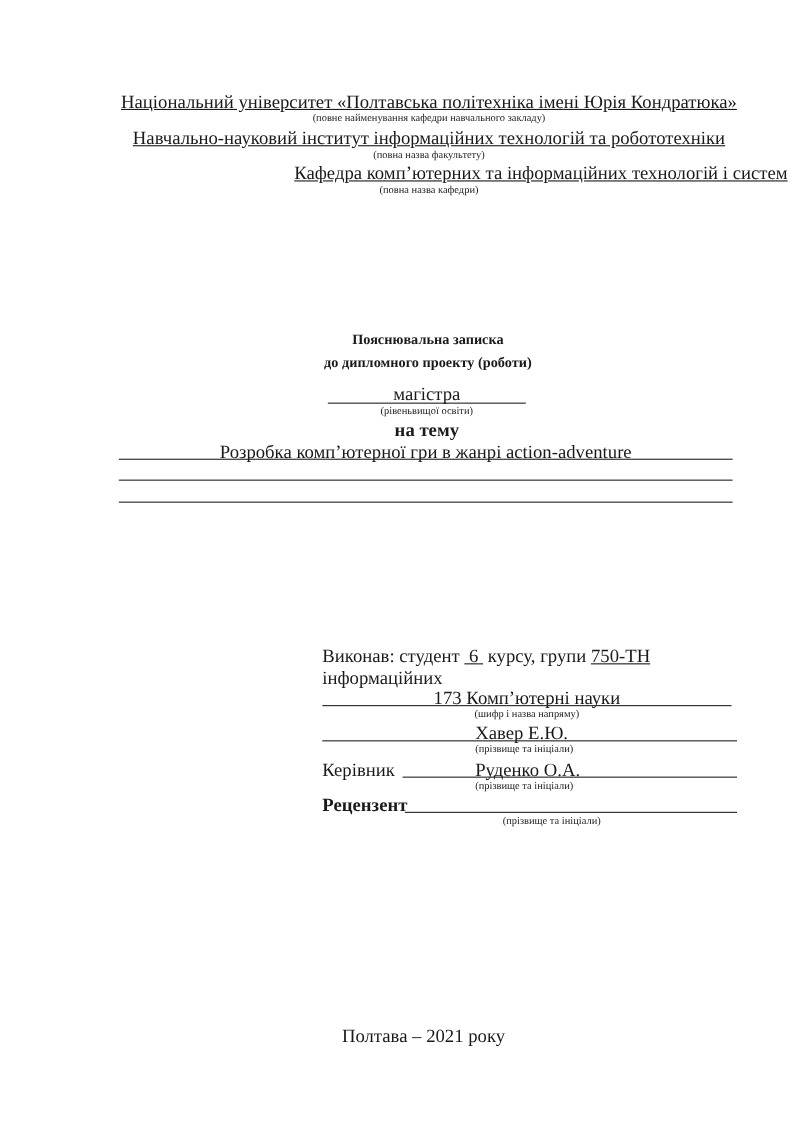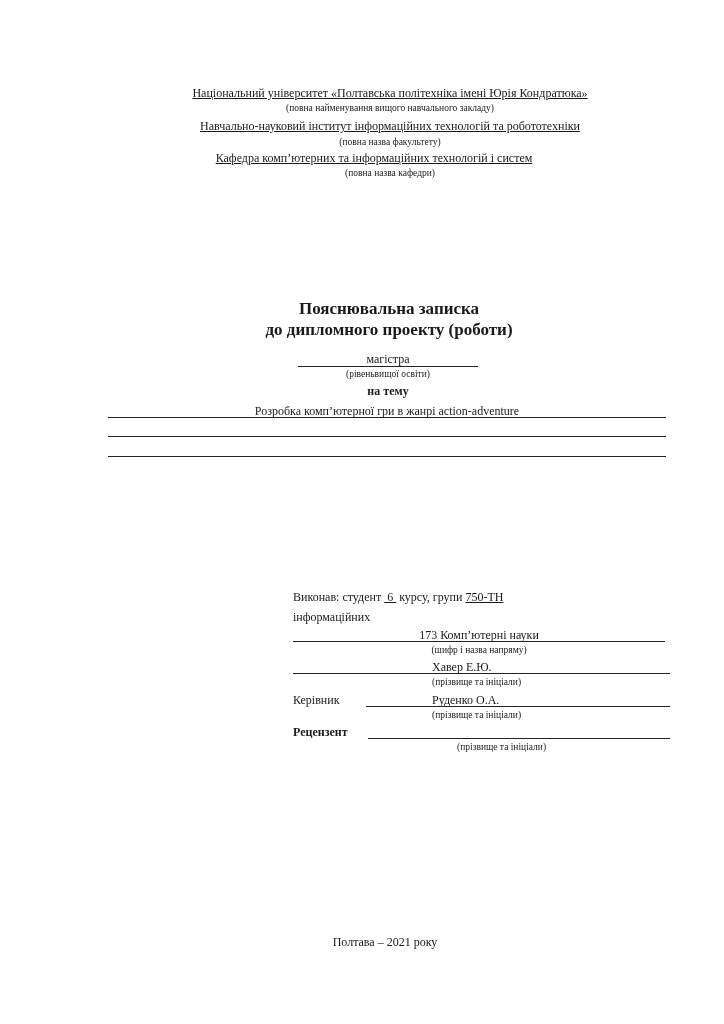--- a/index.html
+++ b/index.html
@@ -1,33 +1,33 @@
 <!DOCTYPE html>
 <html><head>
   <meta charset="utf-8">
   <style>
     html, body { margin: 0; padding: 0; background: #ffffff; }
     body { width: 724px; height: 1024px; position: relative; overflow: hidden;
            font-family: "Liberation Serif", "DejaVu Serif", serif; color: #1a1a1a; }
     .abs { position: absolute; }
     .center { text-align: center; }
     .line { position: absolute; border-bottom: 1.5px solid #222; }
-    .big { font-size: 12px; line-height: 20px; white-space: nowrap; }
+    .big { font-size: 17px; line-height: 20px; white-space: nowrap; }
     .small { font-size: 9.5px; line-height: 11px; white-space: nowrap; }
-    .bold { font-weight: bold; font-size: 17px; line-height: 22px; white-space: nowrap; }
+    .bold { font-weight: bold; font-size: 13px; line-height: 22px; white-space: nowrap; }
     .u { text-decoration: underline; }
   </style>
 </head>
 <body>
 
 <div class="abs center big u" style="left:60px; width:660px; top:83px;">Національний  університет «Полтавська політехніка імені Юрія Кондратюка»</div>
-<div class="abs center small" style="left:60px; width:660px; top:103px;">(повна найменування вищого навчального закладу)</div>
+<div class="abs center small" style="left:60px; width:660px; top:103px;">(повне найменування кафедри навчального закладу)</div>
 <div class="abs center big u" style="left:60px; width:660px; top:116px;">Навчально-науковий інститут інформаційних технологій та робототехніки</div>
 <div class="abs center small" style="left:60px; width:660px; top:137px;">(повна назва факультету)</div>
-<div class="abs center big u" style="left:44px; width:660px; top:148px;">Кафедра комп’ютерних та інформаційних технологій і систем</div>
+<div class="abs center big u" style="left:56px; width:660px; top:148px;text-align:right;">Кафедра комп’ютерних та інформаційних технологій і систем</div>
 <div class="abs center small" style="left:60px; width:660px; top:168px;">(повна назва кафедри)</div>
 
 <div class="abs center bold" style="left:100px; width:578px; top:298px;">Пояснювальна записка</div>
 <div class="abs center bold" style="left:100px; width:578px; top:319px;">до дипломного проекту (роботи)</div>
 
 <div class="abs center big" style="left:298px; width:180px; top:349px;">магістра</div>
 <div class="line" style="left:298px; width:180px; top:366px;"></div>
 <div class="abs center small" style="left:298px; width:180px; top:369px;">(рівеньвищої освіти)</div>
 <div class="abs center big" style="left:298px; width:180px; top:381px;font-weight:bold;">на тему</div>
 

